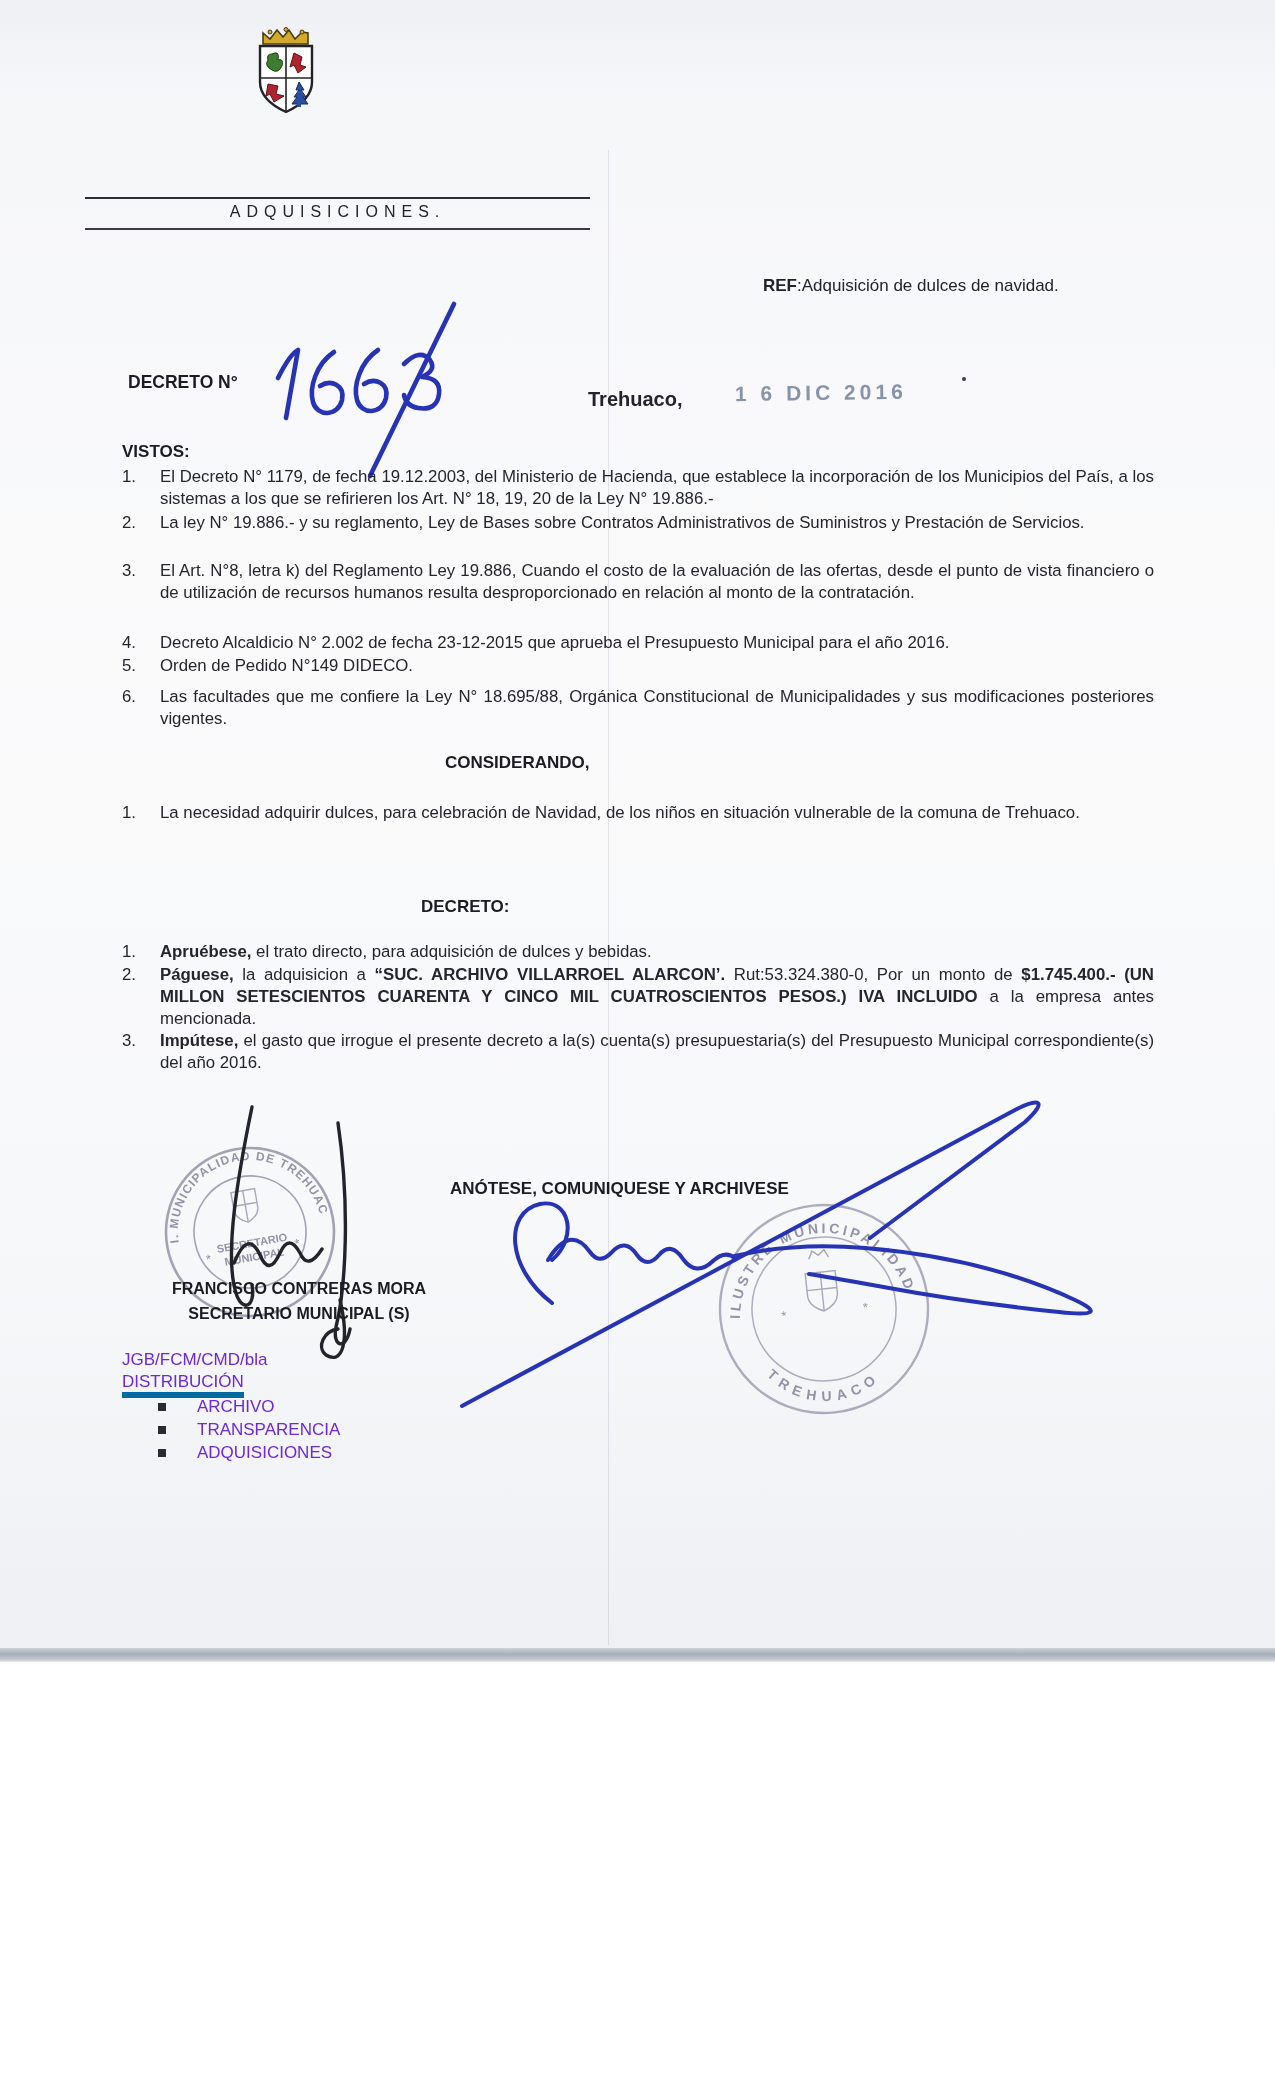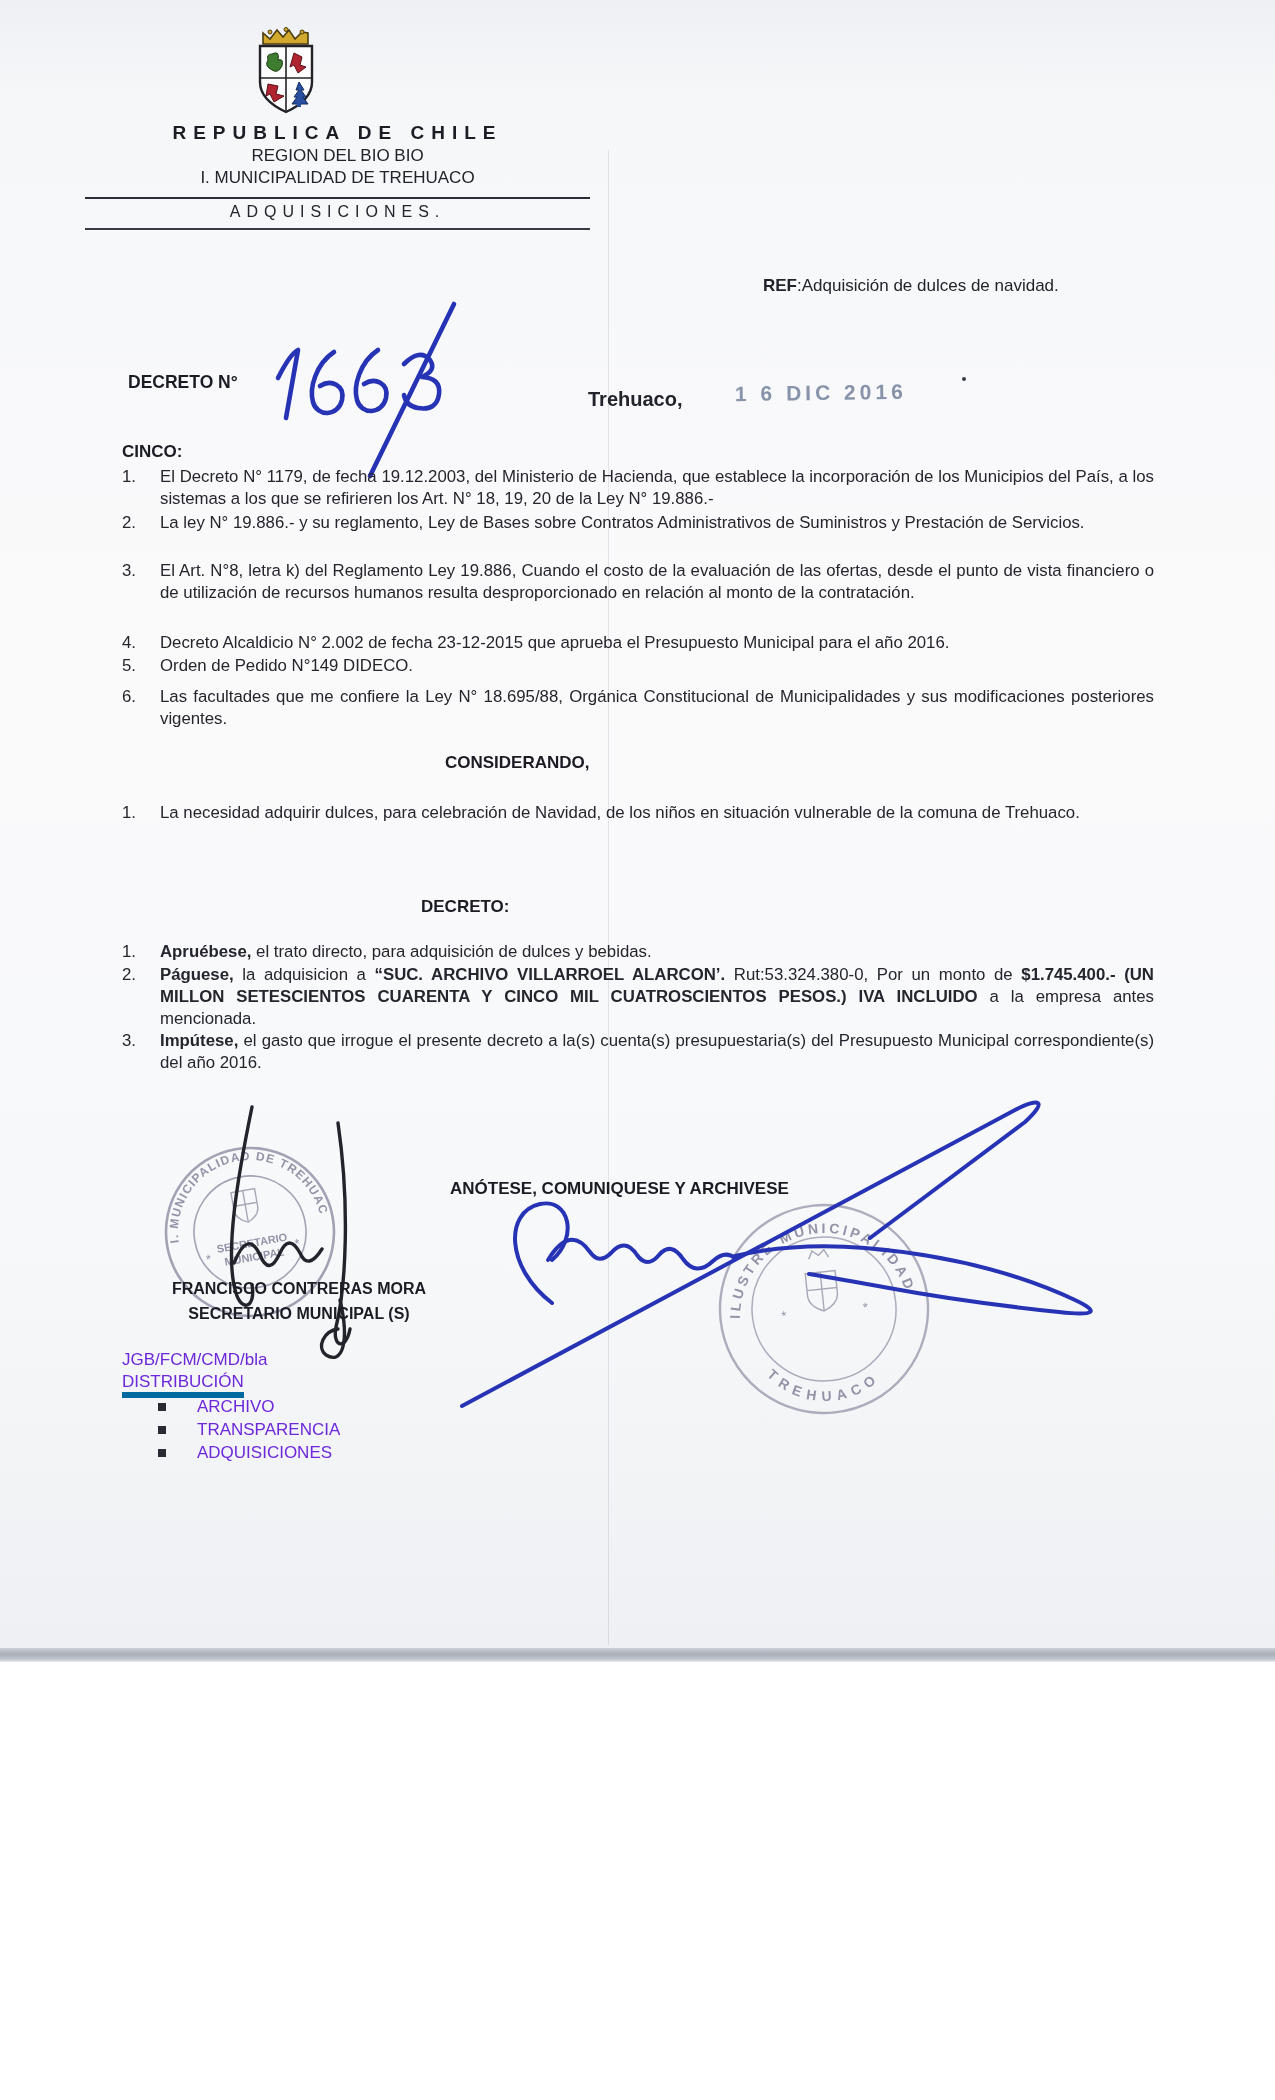--- a/index.html
+++ b/index.html
@@ -54,25 +54,20 @@
       <line x1="36" y1="20" x2="36" y2="85" stroke="#222228" stroke-width="1.6"></line>
       <line x1="10" y1="52" x2="62" y2="52" stroke="#222228" stroke-width="1.6"></line>
       <path d="M22,28 q8,-4 6,6 q6,-2 4,6 q-4,8 -10,4 q-8,-4 -4,-10 q-2,-6 4,-6" fill="#3e7d2f" stroke="#1e3c16" stroke-width="1"></path>
       <path d="M44,27 l8,4 l-2,8 l6,2 l-8,6 l-4,-8 l-4,2 Z" fill="#b02430" stroke="#5a1018" stroke-width="1"></path>
       <path d="M18,58 l10,2 l-2,8 l8,2 l-10,6 l-4,-8 l-4,2 Z" fill="#b02430" stroke="#5a1018" stroke-width="1"></path>
       <path d="M49,56 l5,8 h-3 l5,7 h-3 l5,7 h-16 l5,-7 h-3 l5,-7 h-3 Z" fill="#2b4fa0" stroke="#132a5c" stroke-width="1"></path>
       <rect x="47" y="76" width="4" height="5" fill="#2b4fa0"></rect>
     </svg>
   </div>
 
-  <div class="abs hdr-block">
-    <div class="hdr-country">REPUBLICA DE CHILE</div>
-    <div class="hdr-line2">REGION DEL BIO BIO</div>
-    <div class="hdr-line3">I. MUNICIPALIDAD DE TREHUACO</div>
-  </div>
   <div class="rule" style="left:85px;top:197px;width:505px;"></div>
   <div class="abs adq" style="left:85px;top:203px;width:505px;text-align:center;">ADQUISICIONES.</div>
   <div class="rule" style="left:85px;top:228px;width:505px;height:1.5px;background:#3a3a44;"></div>
 
   <div class="abs ref">
     <span class="b">REF</span><span>:Adquisición de dulces de navidad.</span>
   </div>
 
   <div class="abs heading decreto-label">DECRETO N°</div>
   <div class="abs" style="left:252px;top:288px;width:210px;height:200px;">
@@ -84,21 +79,21 @@
         <path d="M152,76 q16,-16 26,-4 q7,10 -8,17 q19,1 17,17 q-2,17 -21,14 q-12,-2 -14,-13"></path>
         <path d="M118,188 L202,16"></path>
       </g>
     </svg>
   </div>
 
   <div class="abs place">Trehuaco,</div>
   <div class="abs datestamp">1 6 DIC 2016</div>
   <div class="abs dot"></div>
 
-  <div class="heading" style="left:122px;top:442px;">CINCO:</div>
+  <div class="heading" style="left:122px;top:442px;">VISTOS:</div>
   <div class="li body-txt" style="top:466px;">
     <span class="num">1.</span>
     <span class="txt">El Decreto N° 1179, de fecha 19.12.2003, del Ministerio de Hacienda, que establece la incorporación de los Municipios del País, a los sistemas a los que se refirieren los Art. N° 18, 19, 20 de la Ley N° 19.886.-</span>
   </div>
   <div class="li body-txt" style="top:512px;">
     <span class="num">2.</span>
     <span class="txt">La ley N° 19.886.-  y su reglamento, Ley de Bases sobre Contratos Administrativos de Suministros y Prestación de Servicios.</span>
   </div>
   <div class="li body-txt" style="top:560px;">
     <span class="num">3.</span>

